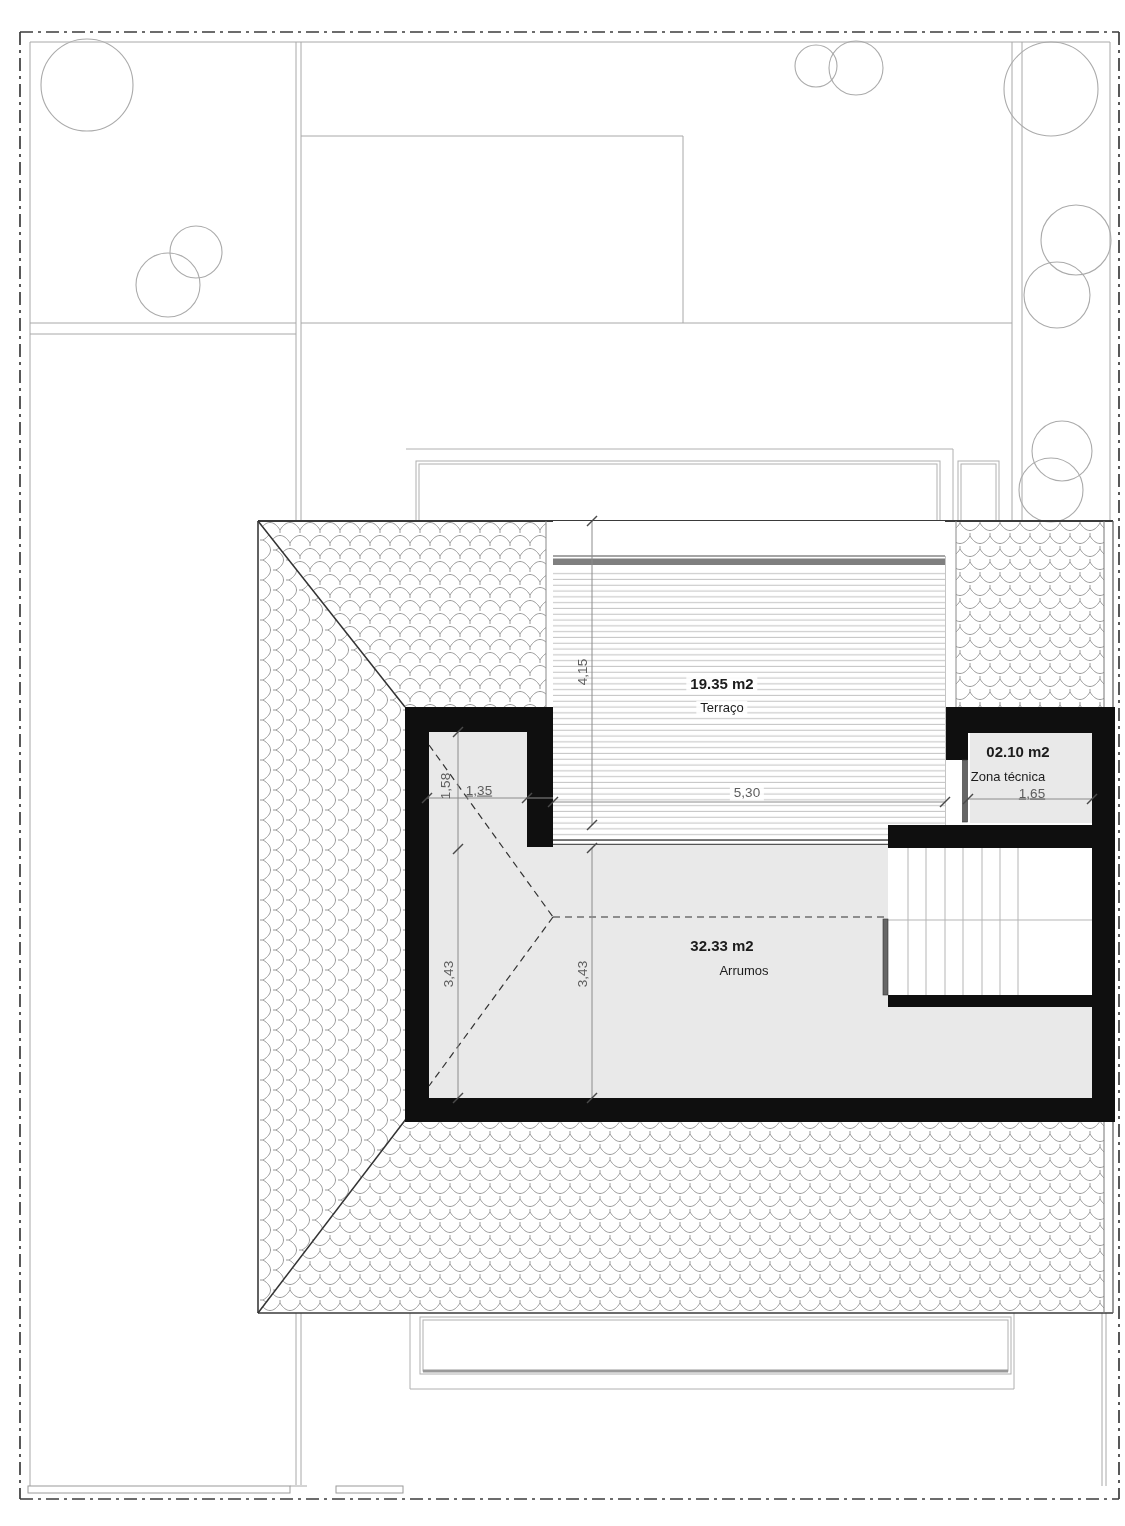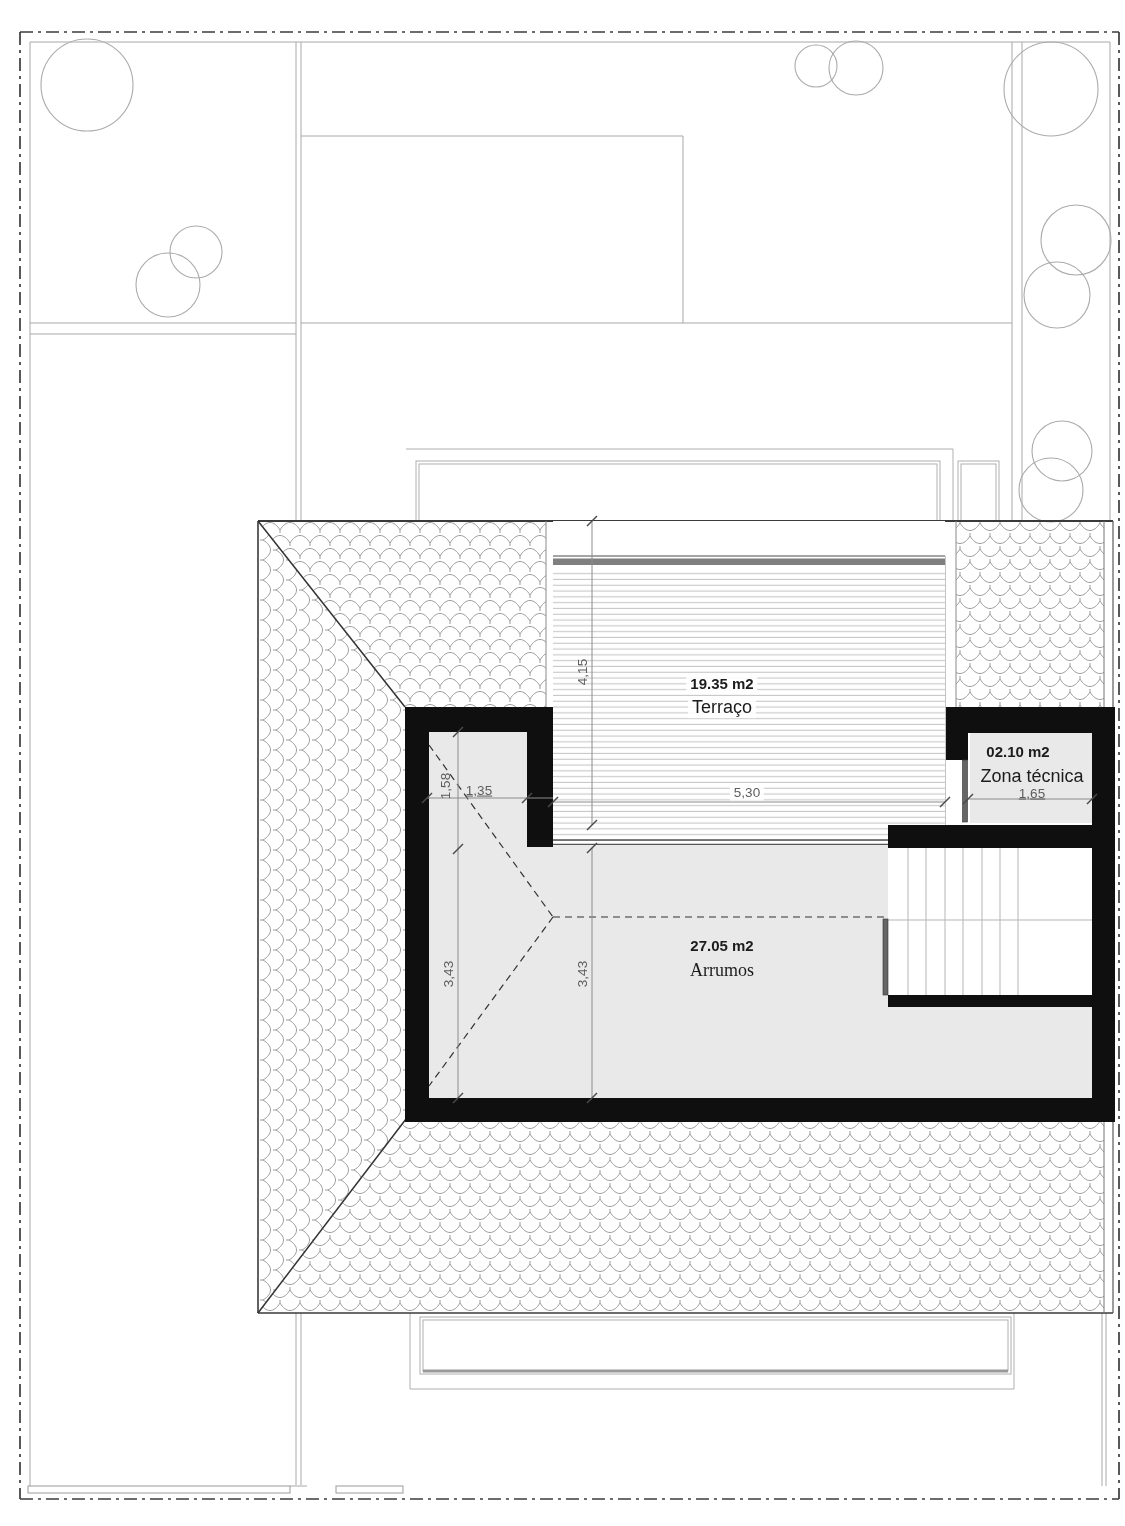--- a/index.html
+++ b/index.html
@@ -3,21 +3,21 @@
 <meta charset="utf-8">
 <style>
   html,body{margin:0;padding:0;background:#ffffff;}
   body{width:1125px;height:1526px;position:relative;overflow:hidden;
        font-family:"Liberation Sans","DejaVu Sans",sans-serif;}
   #stage{position:absolute;left:0;top:0;width:1125px;height:1526px;}
   svg{position:absolute;left:0;top:0;}
   .lbl{position:absolute;transform:translate(-50%,-50%);white-space:nowrap;
        color:#1c1c1c;text-align:center;line-height:1.1;}
   .area{font-size:15px;font-weight:700;}
-  .room{font-size:18px;font-weight:400;text-align:right;}
+  .room{font-size:13px;font-weight:400;text-align:right;}
   .dim{font-size:13.5px;font-weight:400;color:#5d5d5d;}
   .halo{background:rgba(255,255,255,0.88);padding:0 4px;}
   .rot{transform:translate(-50%,-50%) rotate(-90deg);}
 </style>
 </head>
 <body>
 
 <div id="stage">
 
 <svg width="1125" height="1526" viewBox="0 0 1125 1526">
@@ -217,25 +217,25 @@
     <line x1="548" y1="807" x2="558" y2="797"></line>
     <line x1="940" y1="807" x2="950" y2="797"></line>
     <line x1="963" y1="804" x2="973" y2="794"></line>
     <line x1="1087" y1="804" x2="1097" y2="794"></line>
   </g>
 </svg>
 
 <div class="lbl area halo" style="left:722px;top:684px;">19.35 m2</div>
 <div class="lbl room halo" style="left:722px;top:708px;">Terraço</div>
 
-<div class="lbl area" style="left:722px;top:946px;">27.05 m2</div>
-<div class="lbl room" style="left:722px;top:971px;font-family:Liberation Serif, serif;">Arrumos</div>
+<div class="lbl area" style="left:722px;top:946px;">32.33 m2</div>
+<div class="lbl room" style="left:744px;top:971px;">Arrumos</div>
 
 <div class="lbl area" style="left:1018px;top:752px;">02.10 m2</div>
-<div class="lbl room" style="left:1032px;top:777px;">Zona técnica</div>
+<div class="lbl room" style="left:1008px;top:777px;">Zona técnica</div>
 
 <div class="lbl dim rot" style="left:583px;top:672px;">4,15</div>
 <div class="lbl dim halo" style="left:747px;top:793px;text-align:right;">5,30</div>
 <div class="lbl dim" style="left:479px;top:791px;text-decoration:underline;">1,35</div>
 <div class="lbl dim rot" style="left:446px;top:786px;">1,58</div>
 <div class="lbl dim rot" style="left:449px;top:974px;">3,43</div>
 <div class="lbl dim rot" style="left:583px;top:974px;">3,43</div>
 <div class="lbl dim" style="left:1032px;top:794px;text-decoration:underline;">1,65</div>
 
 </div>

